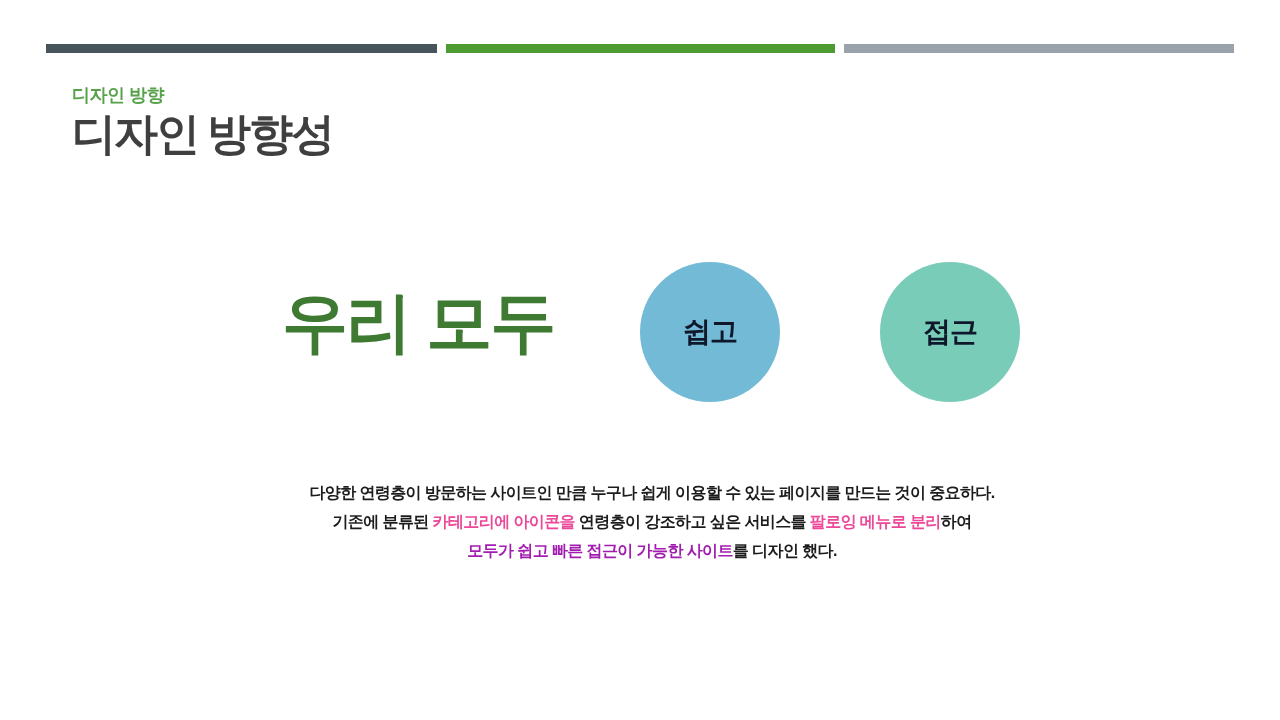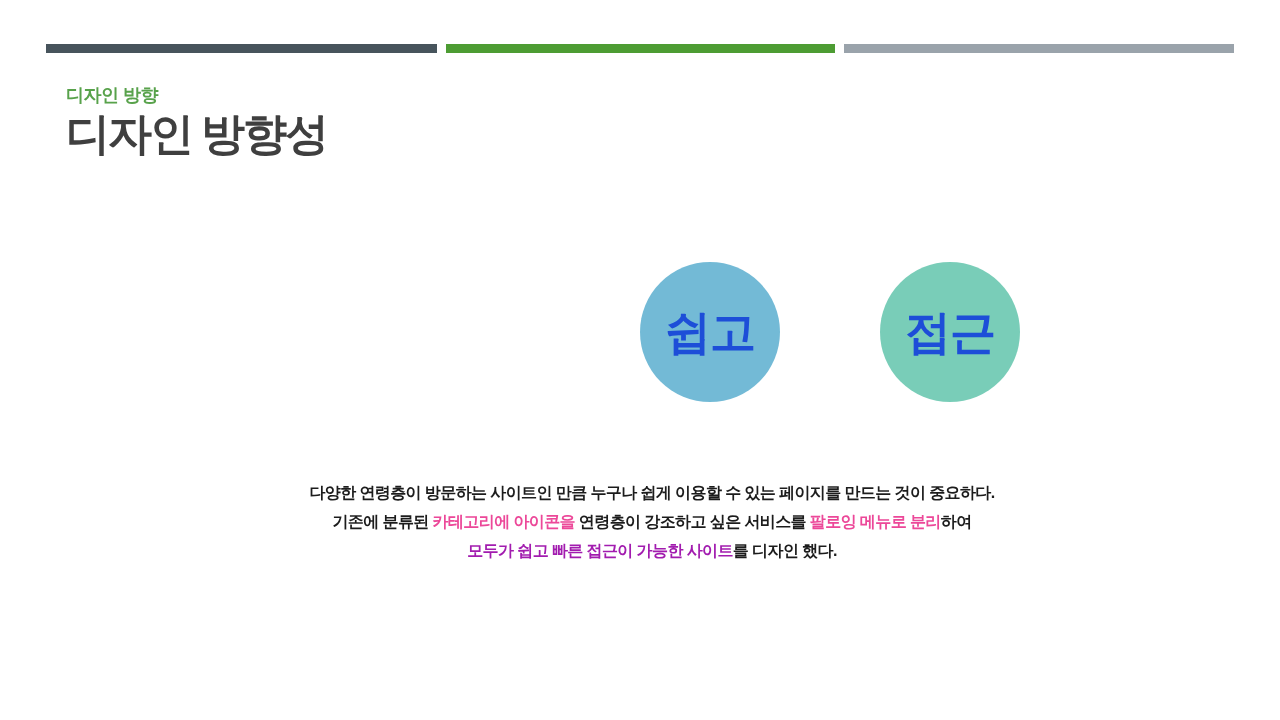--- a/index.html
+++ b/index.html
@@ -26,21 +26,21 @@
   }
   .rule-seg { height: 9px; }
   .rule-seg.dark  { width: 391px; background: #47545c; }
   .rule-seg.gap   { width: 9px;   background: transparent; }
   .rule-seg.green { width: 389px; background: #4d9c33; }
   .rule-seg.grey  { width: 390px; background: #9aa3ab; }
 
   
   .header {
     position: absolute;
-    left: 66px;
+    left: 72px;
     top: 86px;
   }
   .eyebrow {
     font-size: 18px;
     font-weight: bold;
     color: #58a24b;
     letter-spacing: -0.5px;
     line-height: 1.1;
     margin: 0 0 4px 0;
     white-space: nowrap;
@@ -88,22 +88,22 @@
     position: absolute;
     top: 4px;
     width: 140px;
     height: 140px;
     border-radius: 50%;
     display: flex;
     align-items: center;
     justify-content: center;
   }
   .circle .circle-label {
-    color: #1d4ed8;
-    font-size: 46px;
+    color: #0f172a;
+    font-size: 28px;
     font-weight: bold;
     letter-spacing: -1px;
     line-height: 1;
     position: relative;
     z-index: 5;
     white-space: nowrap;
   }
   .circle-1 { left: 0px;   background: rgba(96,177,208,0.88); z-index: 1; }
   .circle-2 { left: 120px; background: rgba(150,214,223,0.80); z-index: 2; }
   .circle-3 { left: 240px; background: rgba(97,196,172,0.85); z-index: 3; }
@@ -136,20 +136,21 @@
   <div class="rule-seg grey"></div>
 </div>
 
 <div class="header">
   <div class="eyebrow">디자인 방향</div>
   <div class="page-title">디자인 방향성</div>
 </div>
 
 <div class="hero">
 
+  <div class="hero-phrase">우리 모두</div>
 
   <div class="venn">
     <div class="circle circle-1">
       <span class="circle-label">쉽고</span>
     </div>
     <div class="circle circle-3">
       <span class="circle-label">접근</span>
     </div>
   </div>
 

